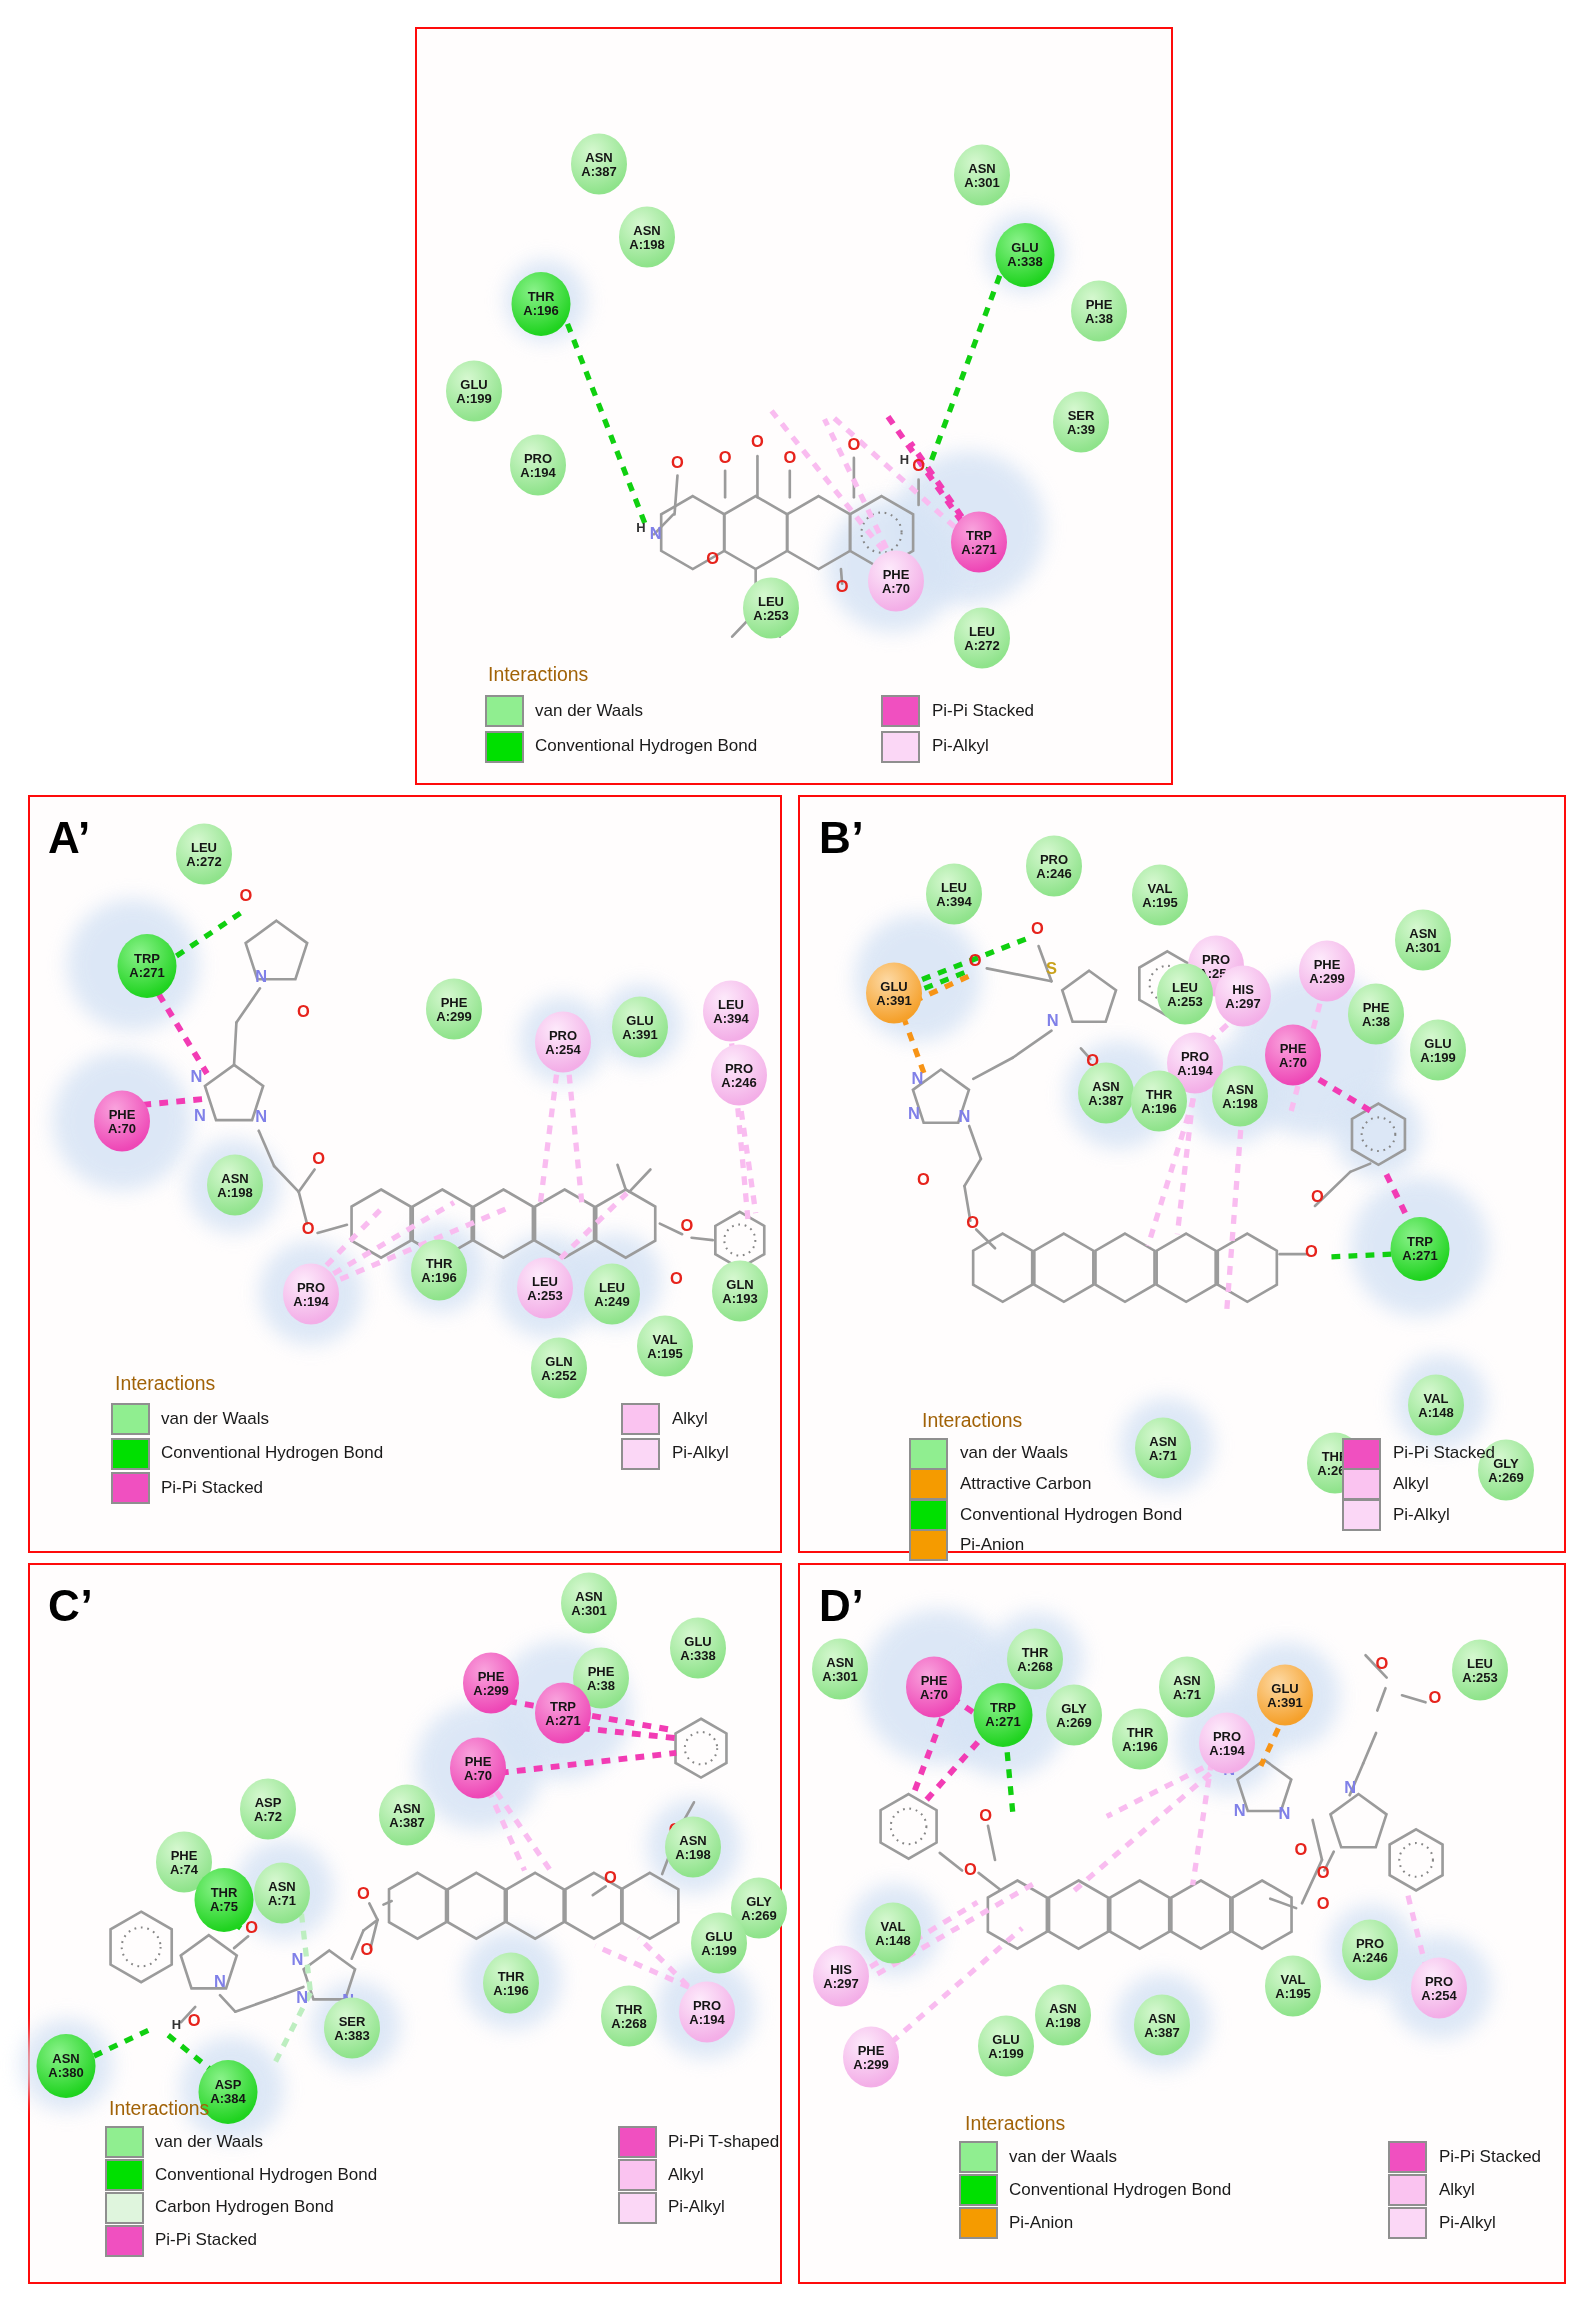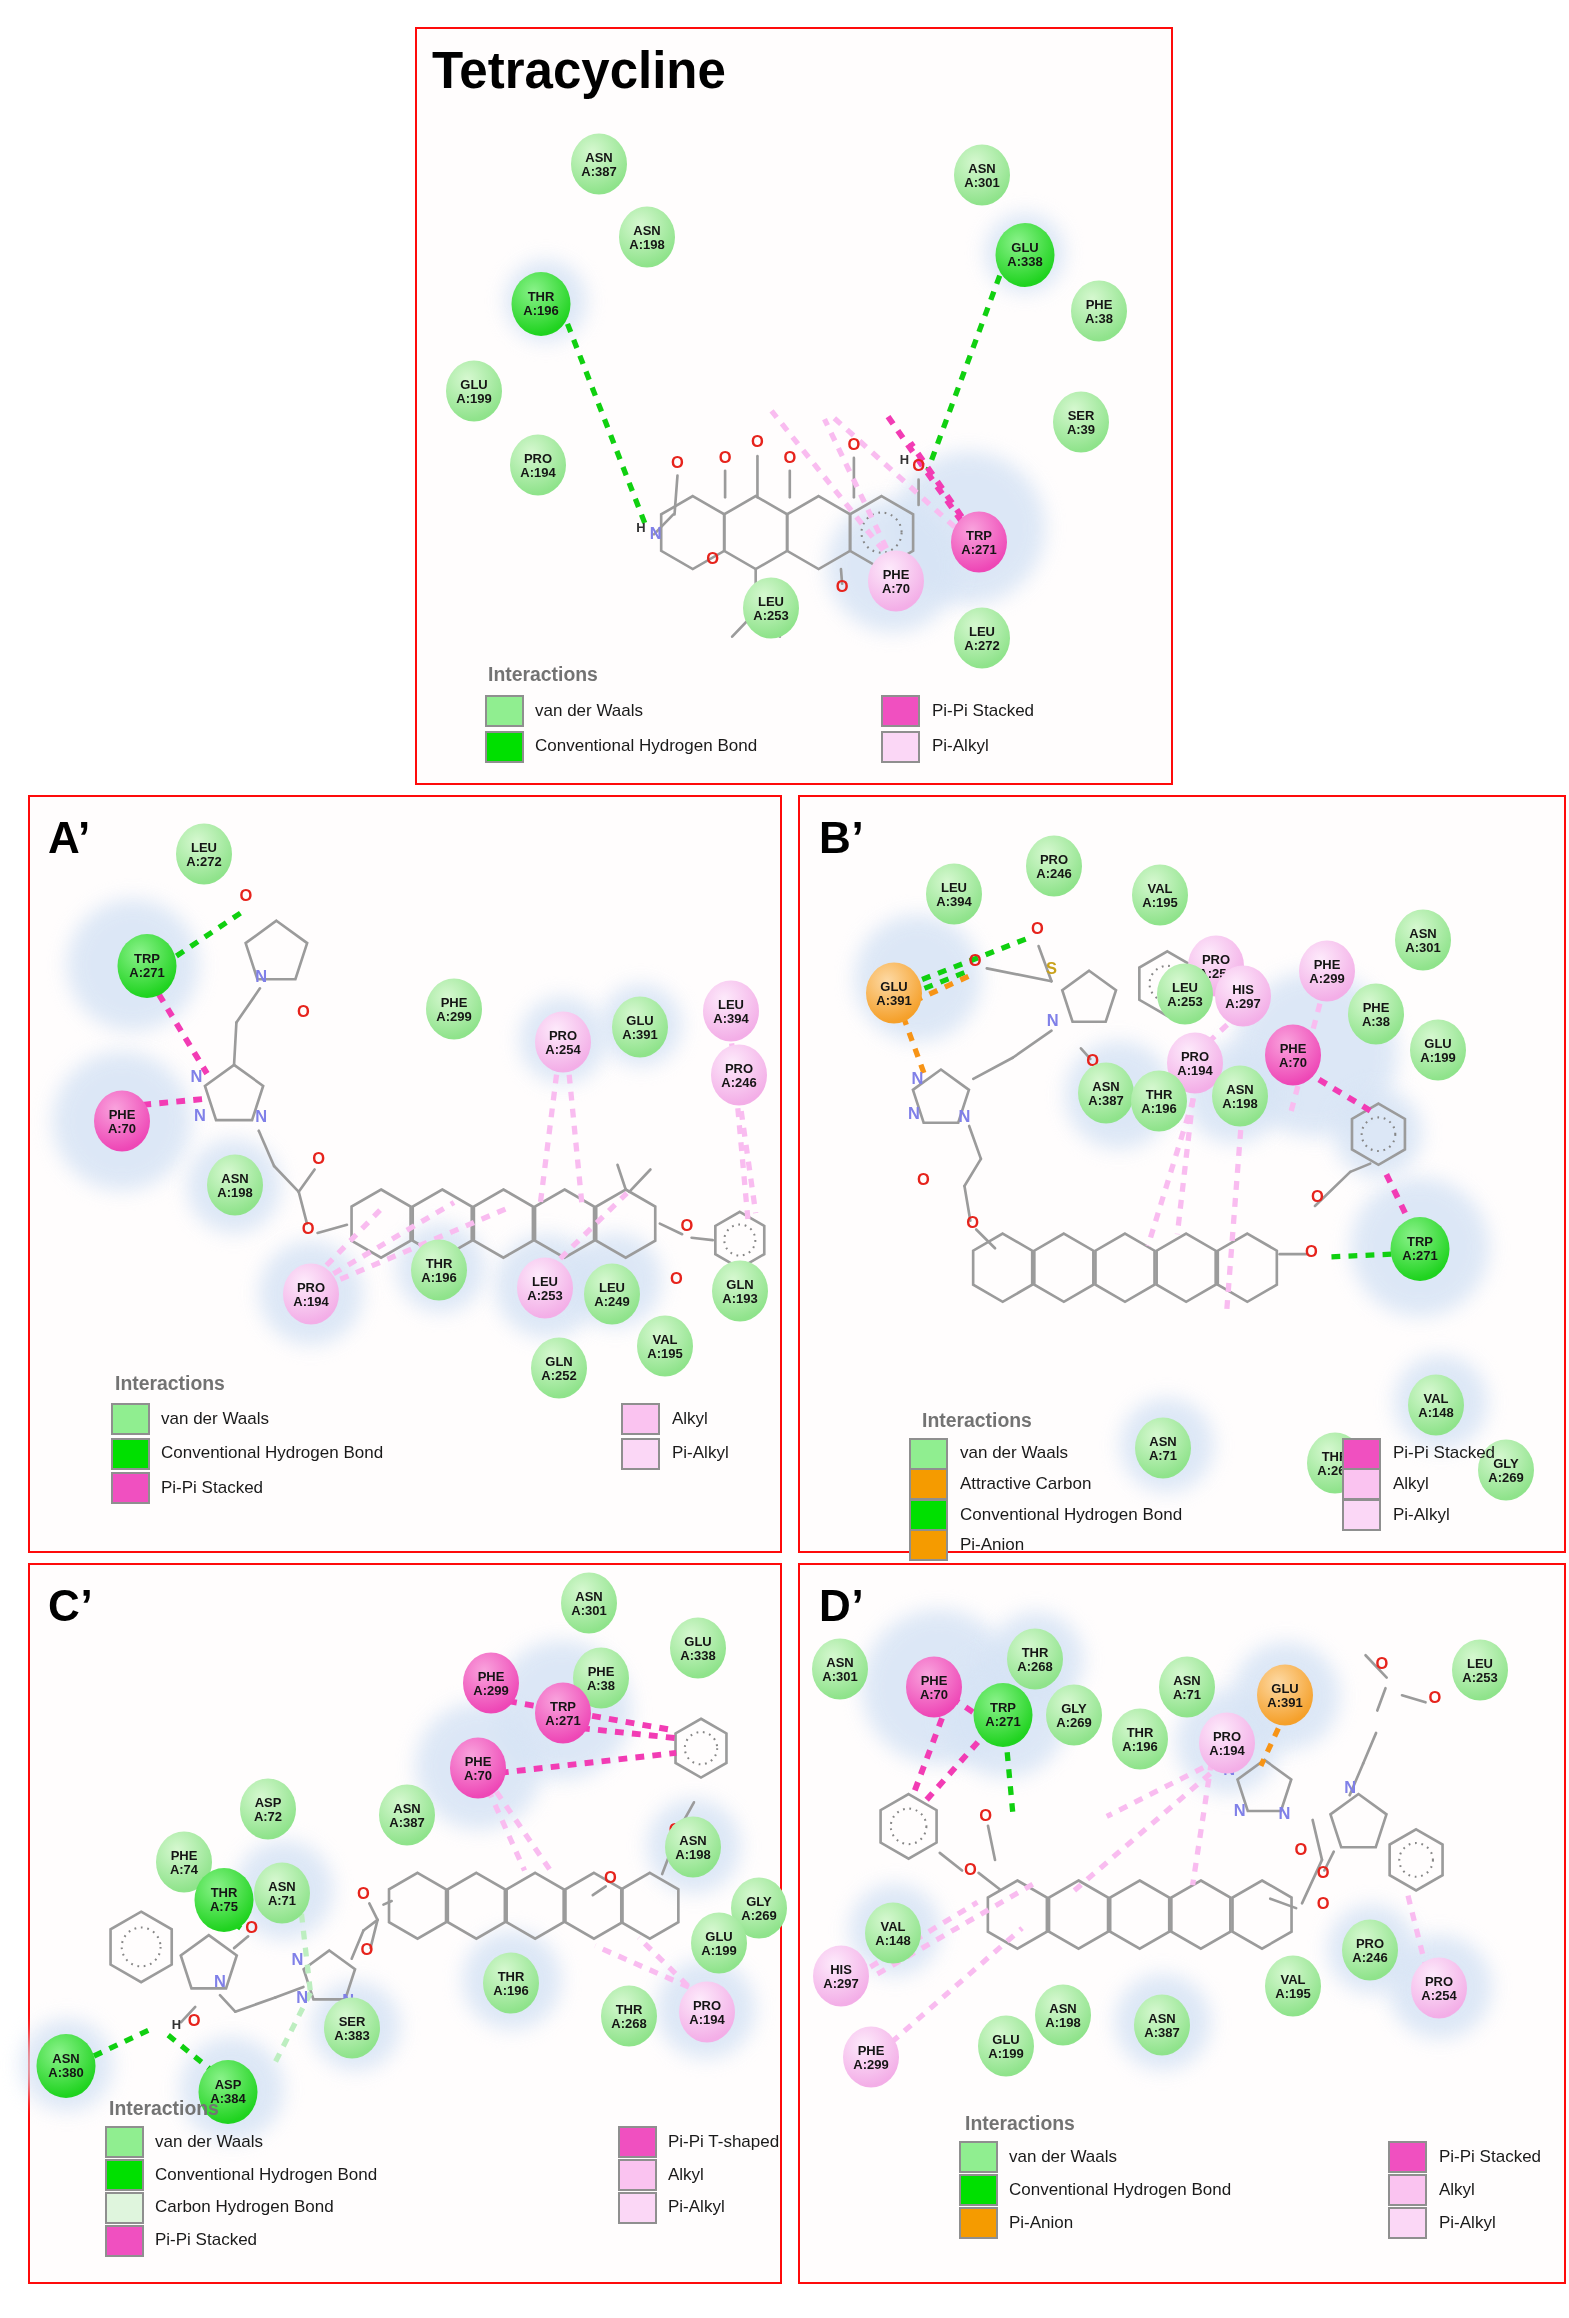--- a/index.html
+++ b/index.html
@@ -6,30 +6,29 @@
   body{width:1569px;height:2319px;position:relative;font-family:"Liberation Sans",sans-serif;}
   #figure{position:absolute;left:0;top:0;width:1569px;height:2319px;}
   .panel{position:absolute;border:2.9px solid #fe0b0b;background:#fffdfd;box-sizing:border-box;}
   .panel-letter{position:absolute;font-weight:bold;color:#000;font-size:44px;letter-spacing:0.6px;}
   .fig-title{position:absolute;font-weight:bold;color:#000;font-size:51px;}
   .halo{position:absolute;border-radius:50%;background:#d7e4f5;filter:blur(9.4px);opacity:.85;transform:translate(-50%,-50%);}
   .residue{position:absolute;transform:translate(-50%,-50%);border-radius:50%;
            display:flex;flex-direction:column;align-items:center;justify-content:center;
            font-weight:bold;font-size:13px;line-height:14px;color:#151515;text-align:center;}
   svg{position:absolute;left:0;top:0;}
-  .legend-title{position:absolute;font-weight:bold;font-size:19.4px;color:#737373;}
+  .legend-title{position:absolute;font-weight:normal;font-size:19.4px;color:#a16207;}
   .lg-swatch{position:absolute;width:39px;height:32px;border:2.4px solid #8f8f8f;box-sizing:border-box;}
   .lg-label{position:absolute;font-size:17px;color:#1a1a1a;white-space:nowrap;}
 </style>
 </head>
 <body>
 
 <div id="figure">
     <div class="panel" style="left: 415px; top: 27px; width: 758px; height: 758px;"></div>
-    <div class="fig-title" style="left: 432px; top: 41px;">Tetracycline</div>
     <div class="panel" style="left: 28px; top: 795px; width: 754px; height: 758px;"></div>
     <div class="panel-letter" style="left: 48px; top: 813px;">A’</div>
     <div class="panel" style="left: 798px; top: 795px; width: 768px; height: 758px;"></div>
     <div class="panel-letter" style="left: 819px; top: 813px;">B’</div>
     <div class="panel" style="left: 28px; top: 1563px; width: 754px; height: 721px;"></div>
     <div class="panel-letter" style="left: 48px; top: 1581px;">C’</div>
     <div class="panel" style="left: 798px; top: 1563px; width: 768px; height: 721px;"></div>
     <div class="panel-letter" style="left: 819px; top: 1581px;">D’</div>
     <div class="halo" style="left: 969px; top: 528px; width: 153px; height: 153px;"></div>
     <div class="halo" style="left: 893px; top: 566px; width: 132px; height: 132px;"></div>

